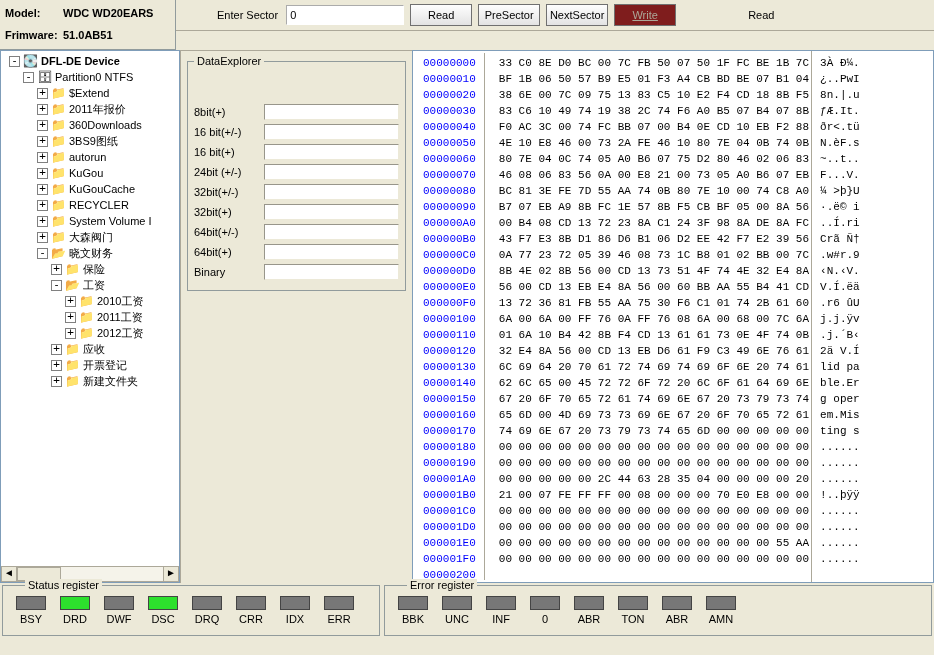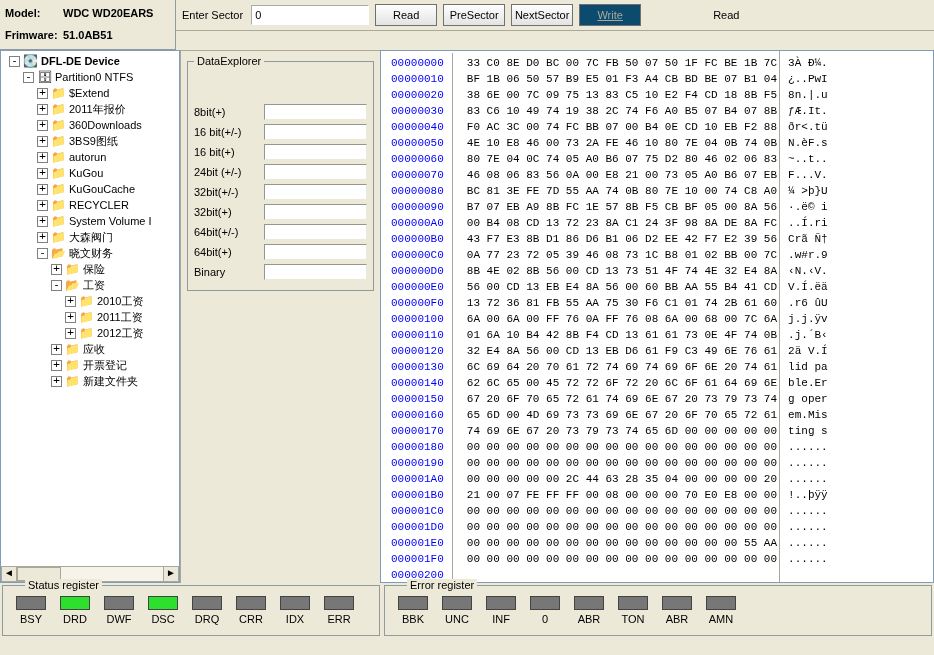--- a/index.html
+++ b/index.html
@@ -10,29 +10,29 @@
     width: 180px; border: 1px solid #919b9c; background: #ece9d8;
     padding: 0 8px 8px 8px; position: relative; margin: -4px 0 0 -4px;
   }
   .source-disk-title { position: absolute; top: -8px; left: 6px; background: #ece9d8; padding: 0 3px; font-size: 11px; }
   .sd-row { display: flex; margin-top: 10px; }
   .sd-label { font-weight: bold; width: 58px; }
   .sd-value { font-weight: bold; }
 
   .right-top { flex: 1; }
   .sector-bar { display: flex; align-items: center; padding: 4px 6px; border-bottom: 1px solid #aca899; }
-  .sector-bar-label { margin-right: 8px; }
+  .sector-bar-label { margin-right: 8px; margin-left: 35px; }
   .sector-input { width: 118px; height: 20px; border: 1px inset #fff; background: #fff; padding: 0 3px; font: inherit; }
   .btn {
     min-width: 68px; height: 22px; margin-left: 6px;
     border: 1px solid #707070; background: linear-gradient(#fefefe,#e3e3e3);
     font: inherit; cursor: pointer;
   }
   .btn-small { min-width: 62px; }
-  .btn:disabled { color: #aca899; background: #0c4a6e; text-decoration: underline; }
+  .btn:disabled { color: #aca899; background: #7f1d1d; text-decoration: underline; }
   .status-text { margin-left: 72px; }
 
   .mid-area { display: flex; height: 533px; }
 
   .tree-zone { width: 180px; background: #fff; border: 1px solid #7f9db9; overflow: hidden; position: relative; }
   .tree { padding: 2px; height: 515px; overflow: hidden; }
   .tree ul { list-style: none; padding-left: 0; }
   .tree li { white-space: nowrap; line-height: 16px; font-size: 11px; }
   .tree li > .row { display: flex; align-items: center; }
   .toggle { width: 11px; height: 11px; border: 1px solid #808080; margin-right: 3px; text-align: center; line-height: 8px; font-size: 11px; cursor: pointer; font-family: monospace; background:#fff; }
@@ -44,21 +44,21 @@
   .ico { width:16px; height:14px; display:inline-flex; align-items:center; justify-content:center; margin-right:2px; font-size:12px; }
   .ico-disk::before{content:"💽"; font-size:12px;}
   .ico-drive::before{content:"🗄"; font-size:12px;}
   .ico-folder::before{content:"📁"; font-size:12px;}
   .ico-folder-open::before{content:"📂"; font-size:12px;}
   .tree-hscroll { position:absolute; bottom:0; left:0; right:0; height:16px; background:#ece9d8; display:flex; }
   .sb-btn { width:16px; height:16px; border:1px solid #aca899; background:#ece9d8; text-align:center; line-height:12px; font-size:10px;}
   .sb-track { flex:1; background:#f5f3ea; border-top:1px solid #aca899; border-bottom:1px solid #aca899; position:relative;}
   .sb-thumb { position:absolute; left:0; top:0; height:100%; width:44px; background:#ece9d8; border:1px solid #aca899;}
 
-  .explorer-zone { width:200px; border-top:1px solid #aca899; border-left:1px solid #aca899; background:#ece9d8; position:relative; padding:10px 6px 0 6px; }
+  .explorer-zone { width:232px; border-top:1px solid #aca899; border-left:1px solid #aca899; background:#ece9d8; position:relative; padding:10px 6px 0 6px; }
   .grp { border:1px solid #919b9c; padding:10px 6px 6px 6px; position:relative; }
   .grp-title { position:absolute; top:-7px; left:6px; background:#ece9d8; padding:0 3px; }
   .de-row { display:flex; align-items:center; margin-bottom:4px; }
   .de-label { width:70px; }
   .de-box { flex:1; height:16px; background:#fff; border:1px inset #ece9d8; }
 
   .hex-zone { flex:1; background:#fff; border:1px solid #7f9db9; overflow:hidden; font-family: "Courier New", monospace; font-size:11px; line-height:16px; display:flex; }
   .offs-col { padding:4px 4px 4px 10px; color:#0000ff; }
   .bytes-col { padding:4px 2px 4px 10px; color:#000; white-space:pre; }
   .ascii-col { padding:4px 4px 4px 8px; border-left:1px solid #aca899; color:#000; white-space:pre; }

